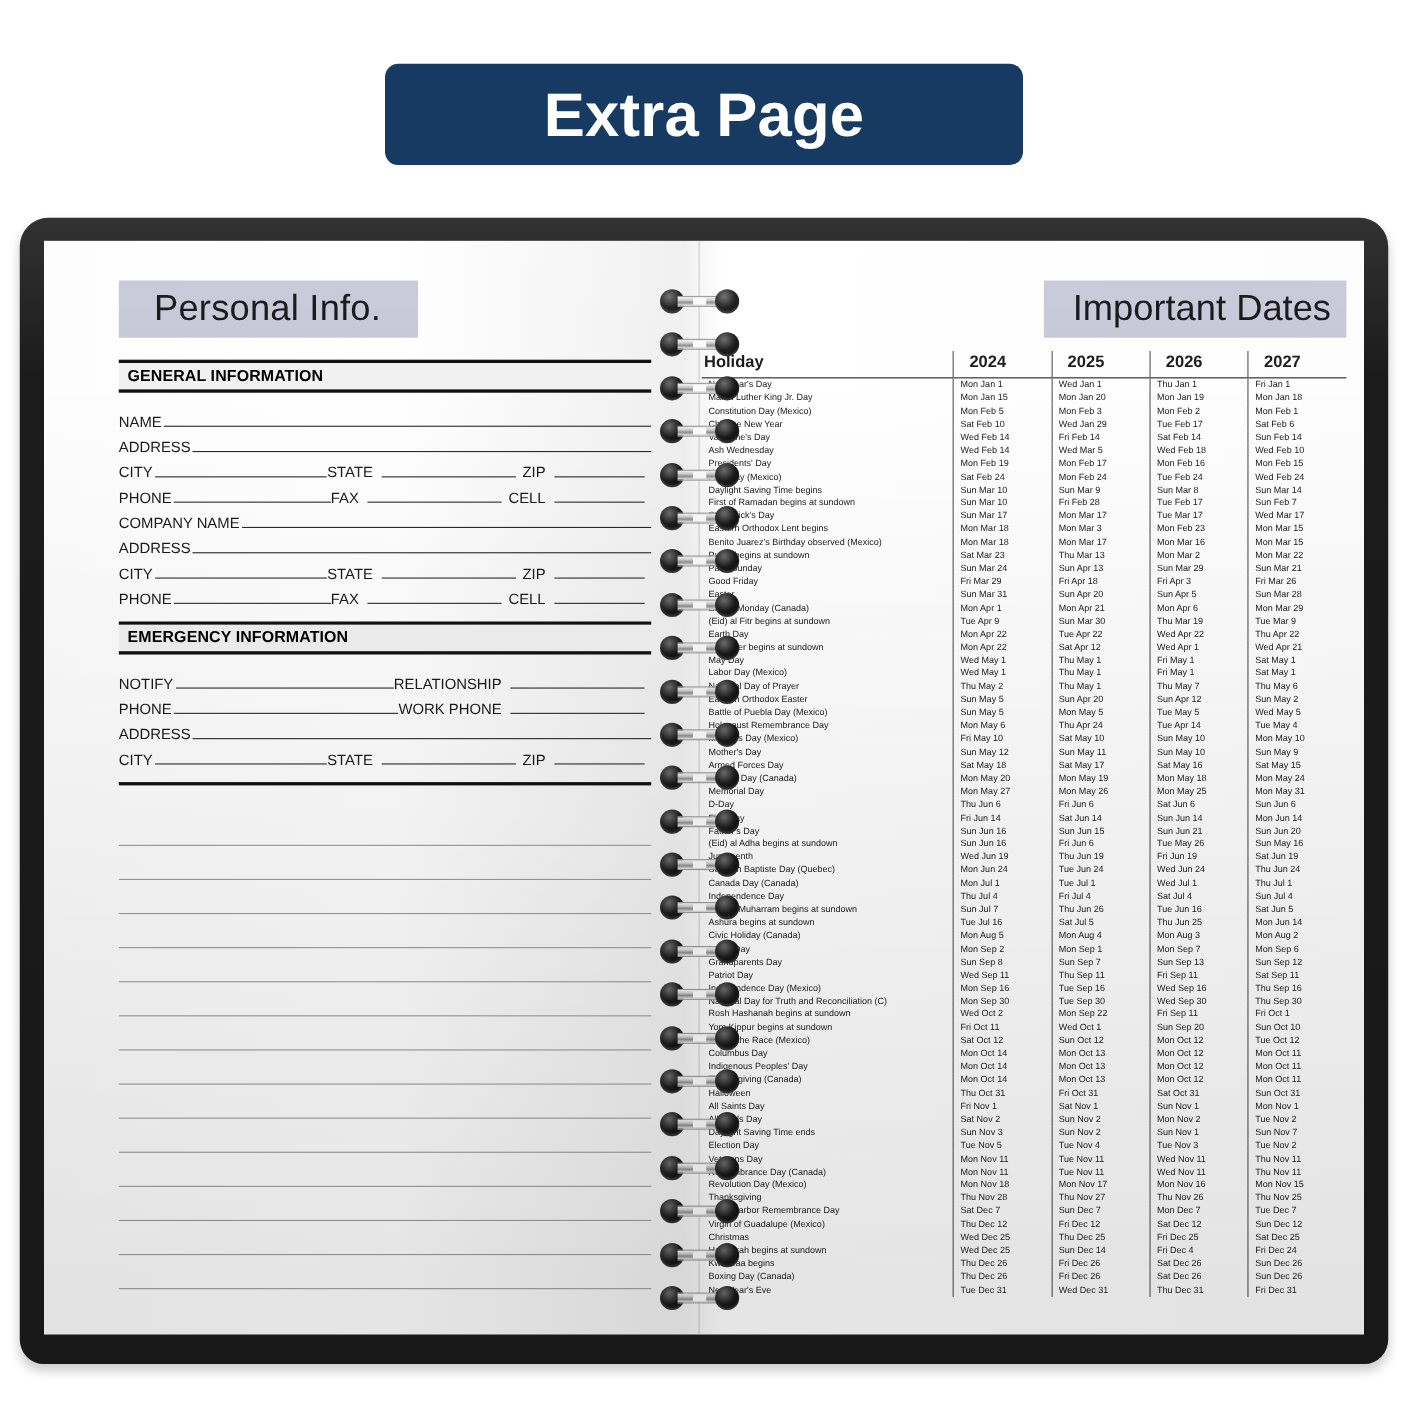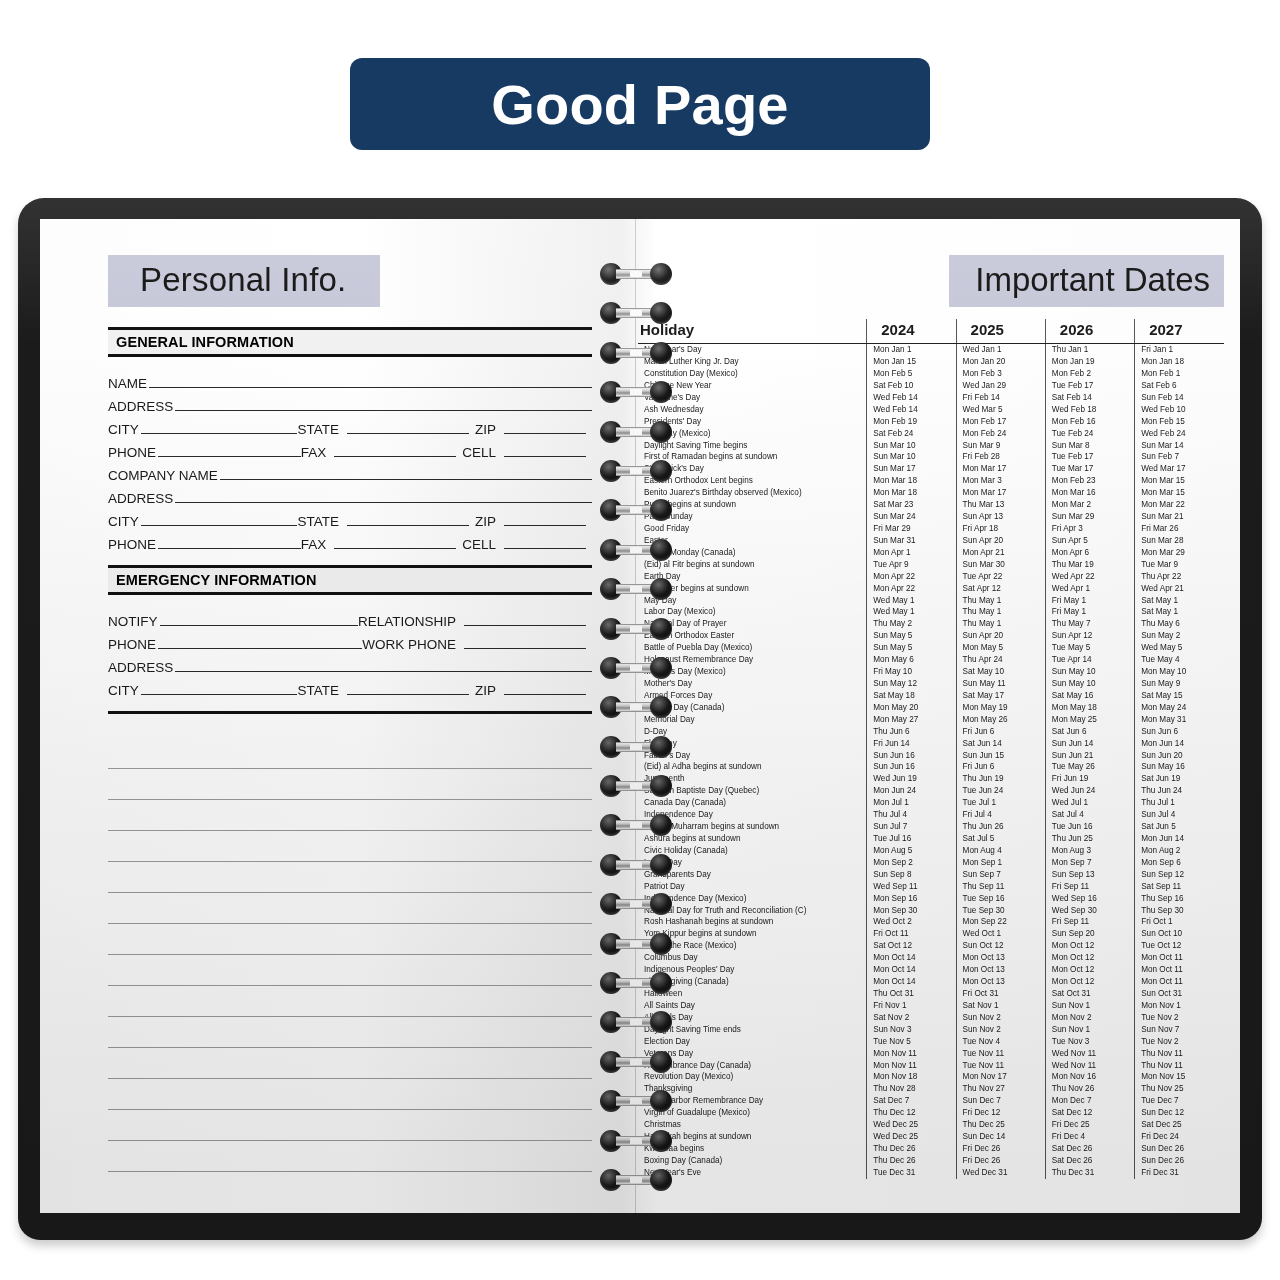--- a/index.html
+++ b/index.html
@@ -181,21 +181,21 @@
   }
   td.hol { padding-left: 2px; width: 228px; }
   td.yr  { width: 89px; border-left: 1.4px solid #555; padding-left: 14px; }
   th.yr  { border-left: 1.4px solid #555; }
 </style>
 </head>
 <body>
 
 <div id="badge-wrap">
   <div id="badge">
-    <span>Good Page</span>
+    <span>Extra Page</span>
   </div>
 </div>
 
 <div id="notebook">
   <div id="pages">
 
     <div class="page" id="page-left">
       <div id="left-inner">
 
         <div class="section-banner">

